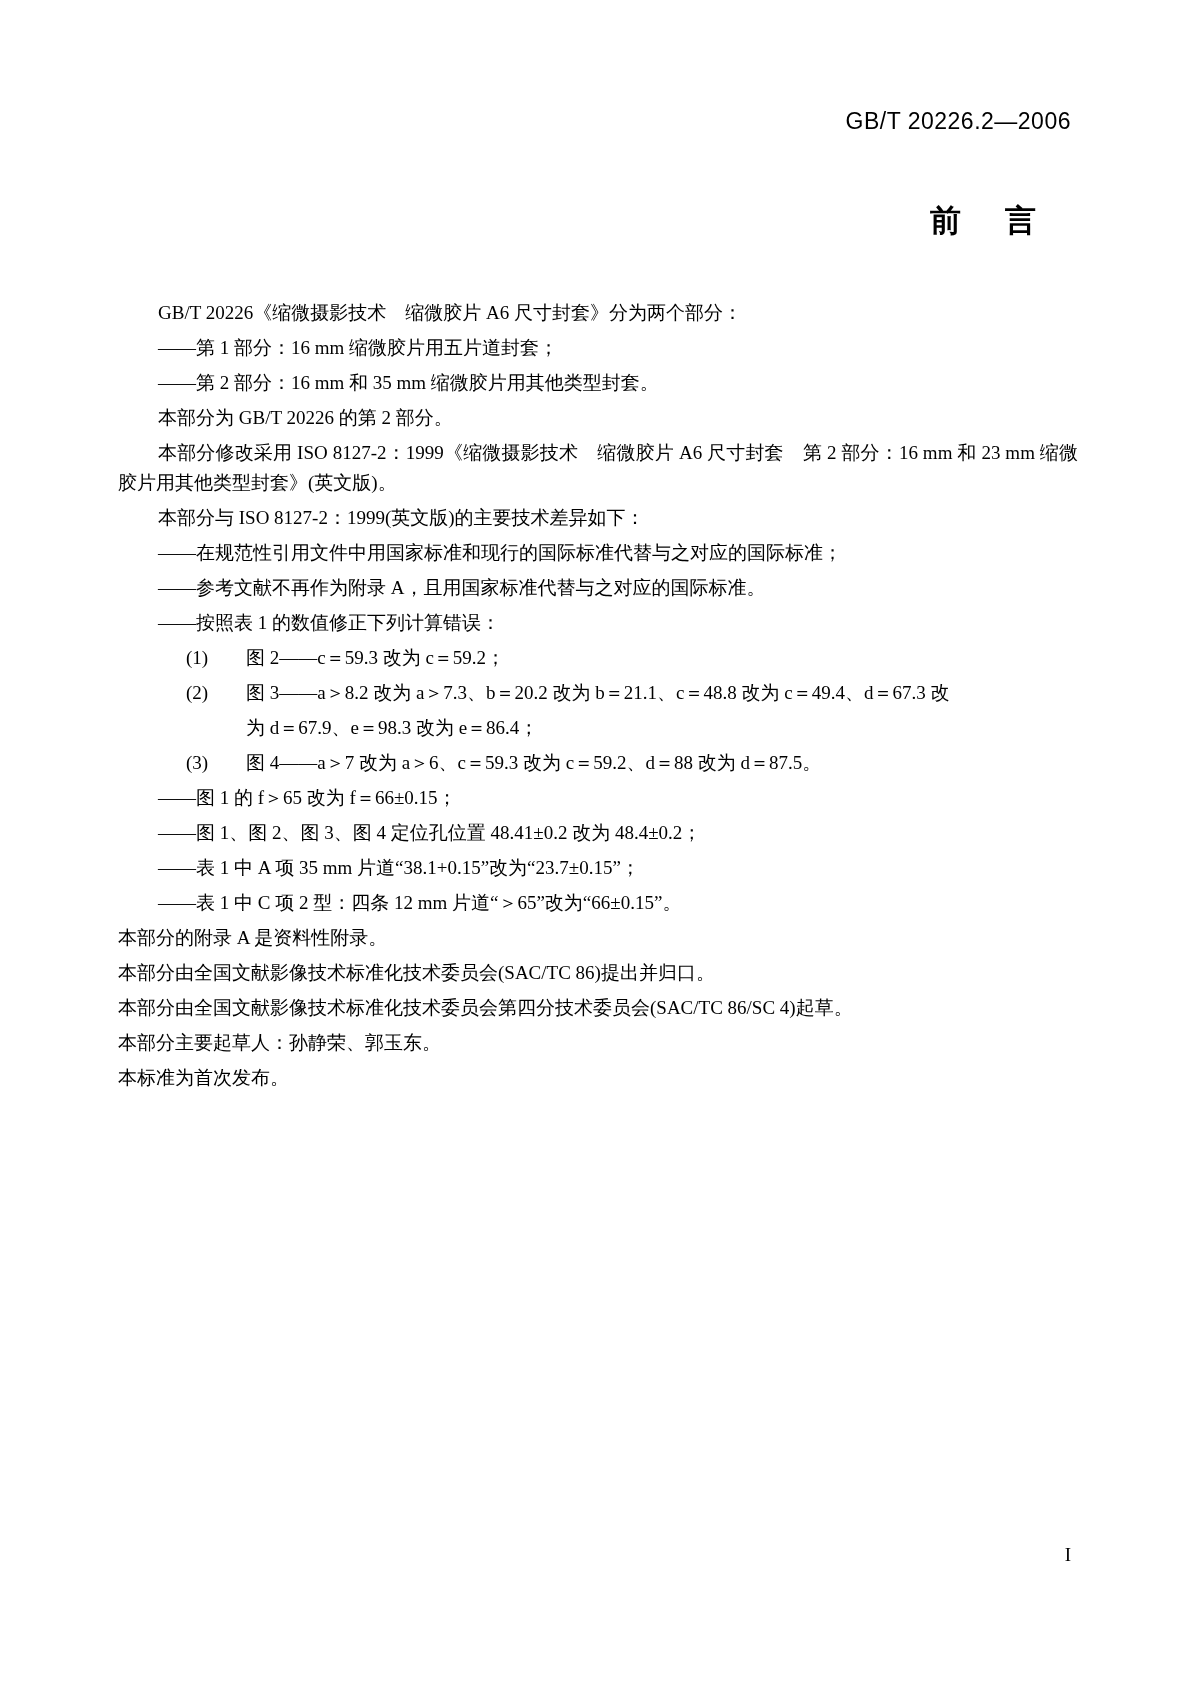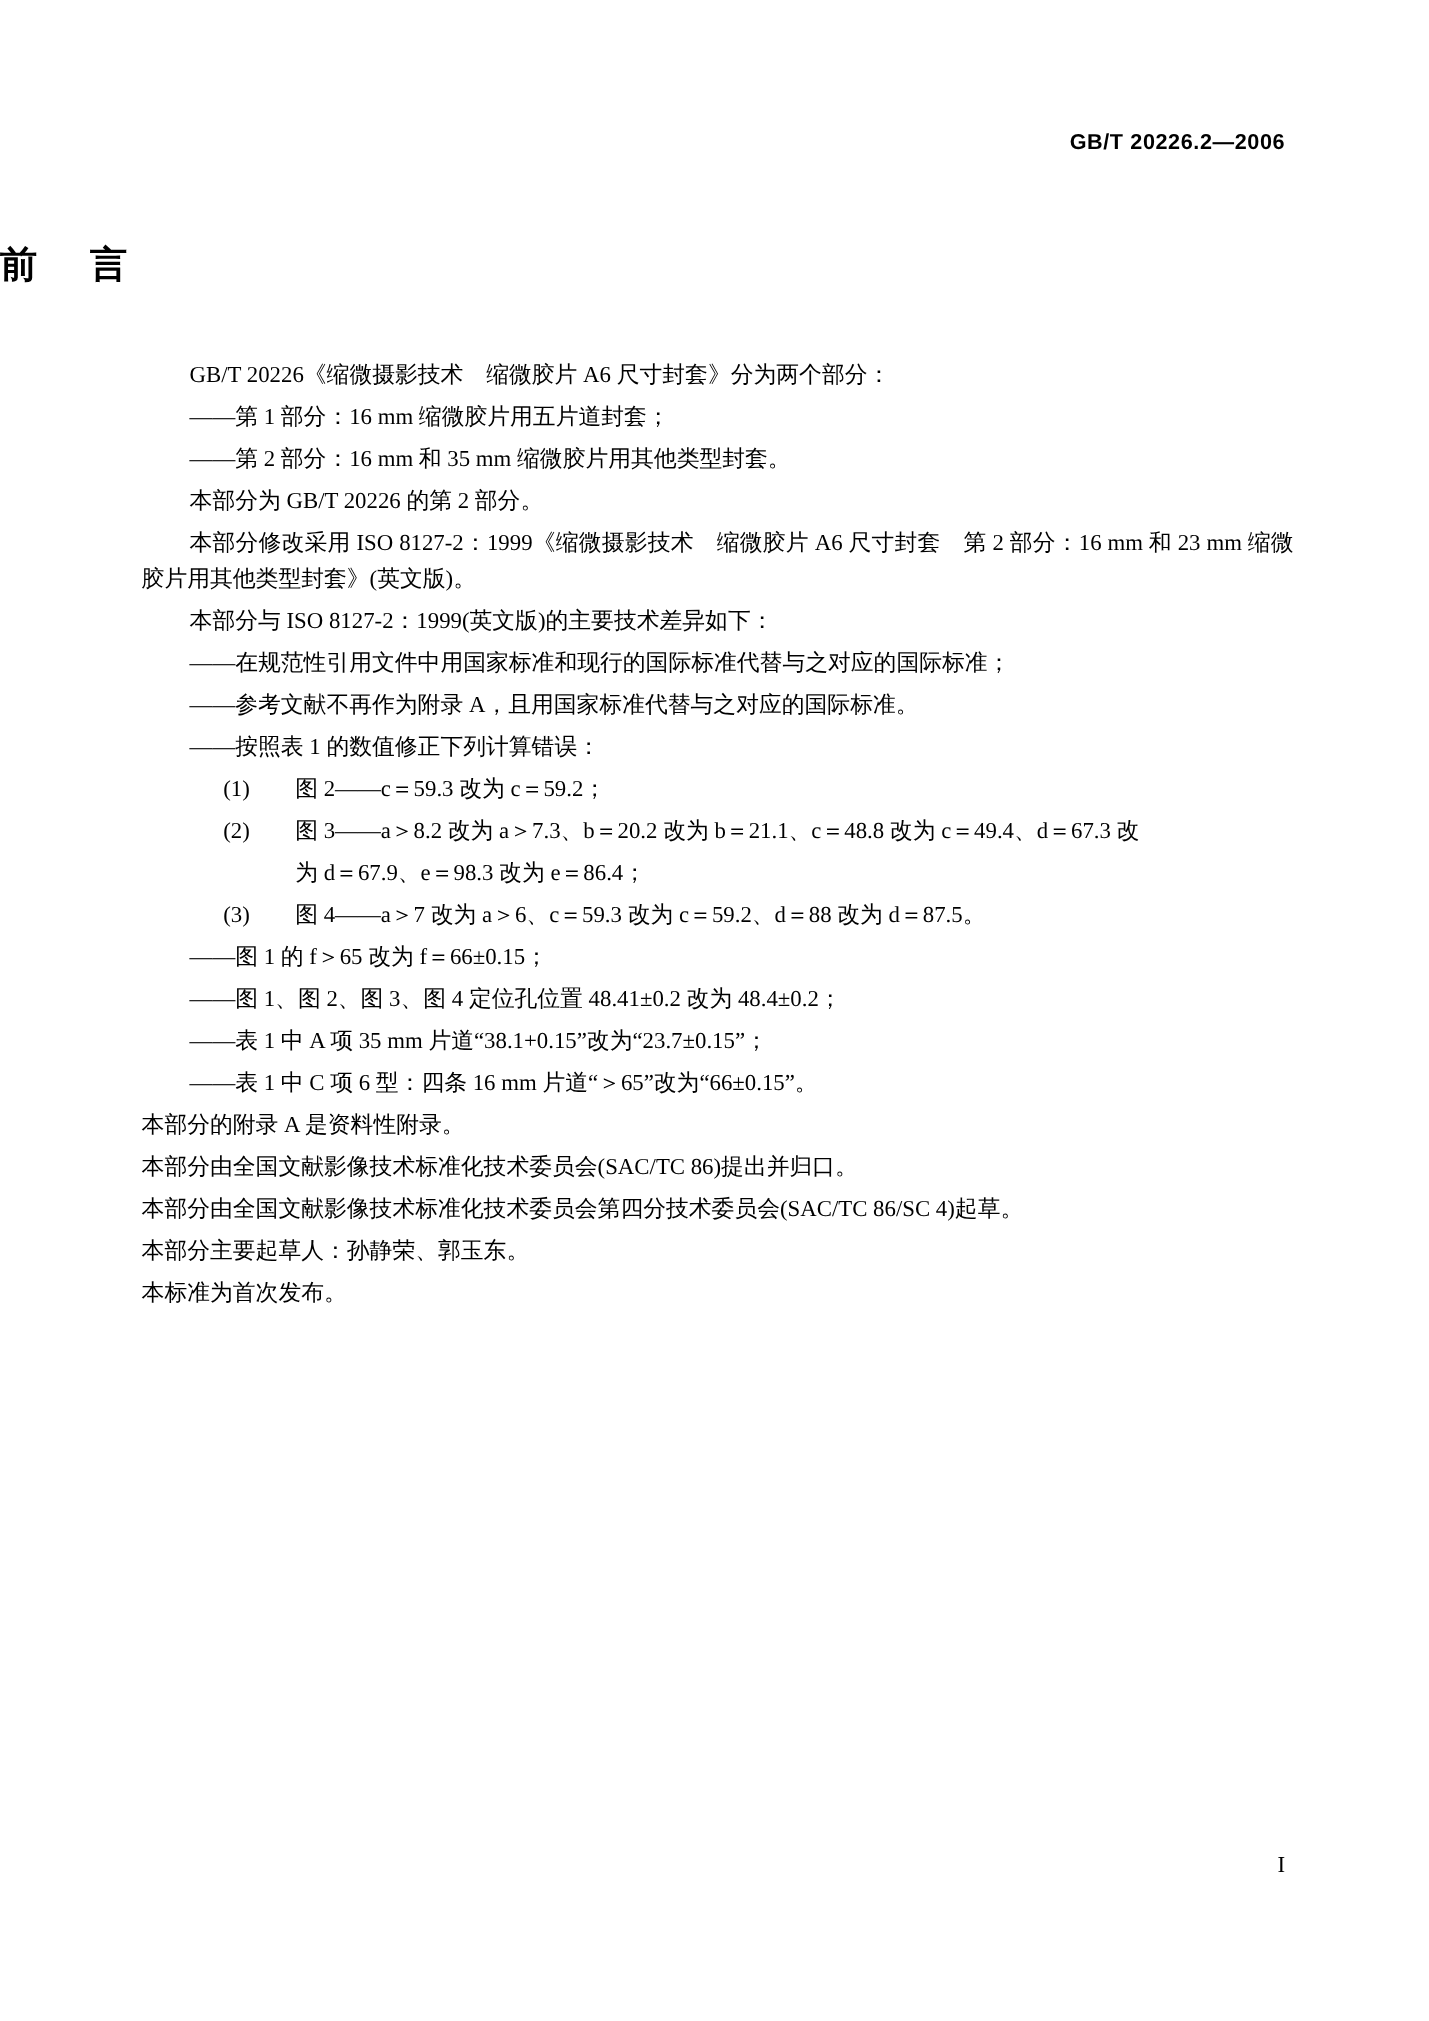--- a/index.html
+++ b/index.html
@@ -17,31 +17,31 @@
     height: 1684px;
     margin: 0 auto;
     background: #ffffff;
     overflow: hidden;
   }
   .header {
     position: absolute;
     top: 108px;
     right: 120px;
     font-family: "Liberation Sans", "DejaVu Sans", sans-serif;
-    font-weight: bold;
-    font-size: 18px;
+    font-weight: normal;
+    font-size: 23px;
     letter-spacing: 0.5px;
     white-space: nowrap;
   }
   .title {
     position: absolute;
     top: 200px;
     left: 0;
     width: 1038px;
-    text-align: left;
+    text-align: right;
     font-family: "DejaVu Serif", "Liberation Serif", serif;
     font-size: 31px;
     font-weight: bold;
     letter-spacing: 2px;
   }
   .title .gap {
     display: inline-block;
     width: 42px;
   }
   .body {
@@ -109,21 +109,21 @@
     <p class="num-item"><span class="nlab">(1)</span><span>图 2——c＝59.3 改为 c＝59.2；</span></p>
 
     <p class="num-item"><span class="nlab">(2)</span><span>图 3——a＞8.2 改为 a＞7.3、b＝20.2 改为 b＝21.1、c＝48.8 改为 c＝49.4、d＝67.3 改</span></p>
     <p class="cont">为 d＝67.9、e＝98.3 改为 e＝86.4；</p>
 
     <p class="num-item"><span class="nlab">(3)</span><span>图 4——a＞7 改为 a＞6、c＝59.3 改为 c＝59.2、d＝88 改为 d＝87.5。</span></p>
 
     <p class="p indent">——图 1 的 f＞65 改为 f＝66±0.15；</p>
     <p class="p indent">——图 1、图 2、图 3、图 4 定位孔位置 48.41±0.2 改为 48.4±0.2；</p>
     <p class="p indent">——表 1 中 A 项 35 mm 片道“38.1+0.15”改为“23.7±0.15”；</p>
-    <p class="p indent">——表 1 中 C 项 6 型：四条 16 mm 片道“＞65”改为“66±0.15”。</p>
+    <p class="p indent">——表 1 中 C 项 2 型：四条 12 mm 片道“＞65”改为“66±0.15”。</p>
     <p class="p">本部分的附录 A 是资料性附录。</p>
     <p class="p">本部分由全国文献影像技术标准化技术委员会(SAC/TC 86)提出并归口。</p>
     <p class="p">本部分由全国文献影像技术标准化技术委员会第四分技术委员会(SAC/TC 86/SC 4)起草。</p>
     <p class="p">本部分主要起草人：孙静荣、郭玉东。</p>
     <p class="p">本标准为首次发布。</p>
 
   </div>
 
   <div class="footer">I</div>
 

